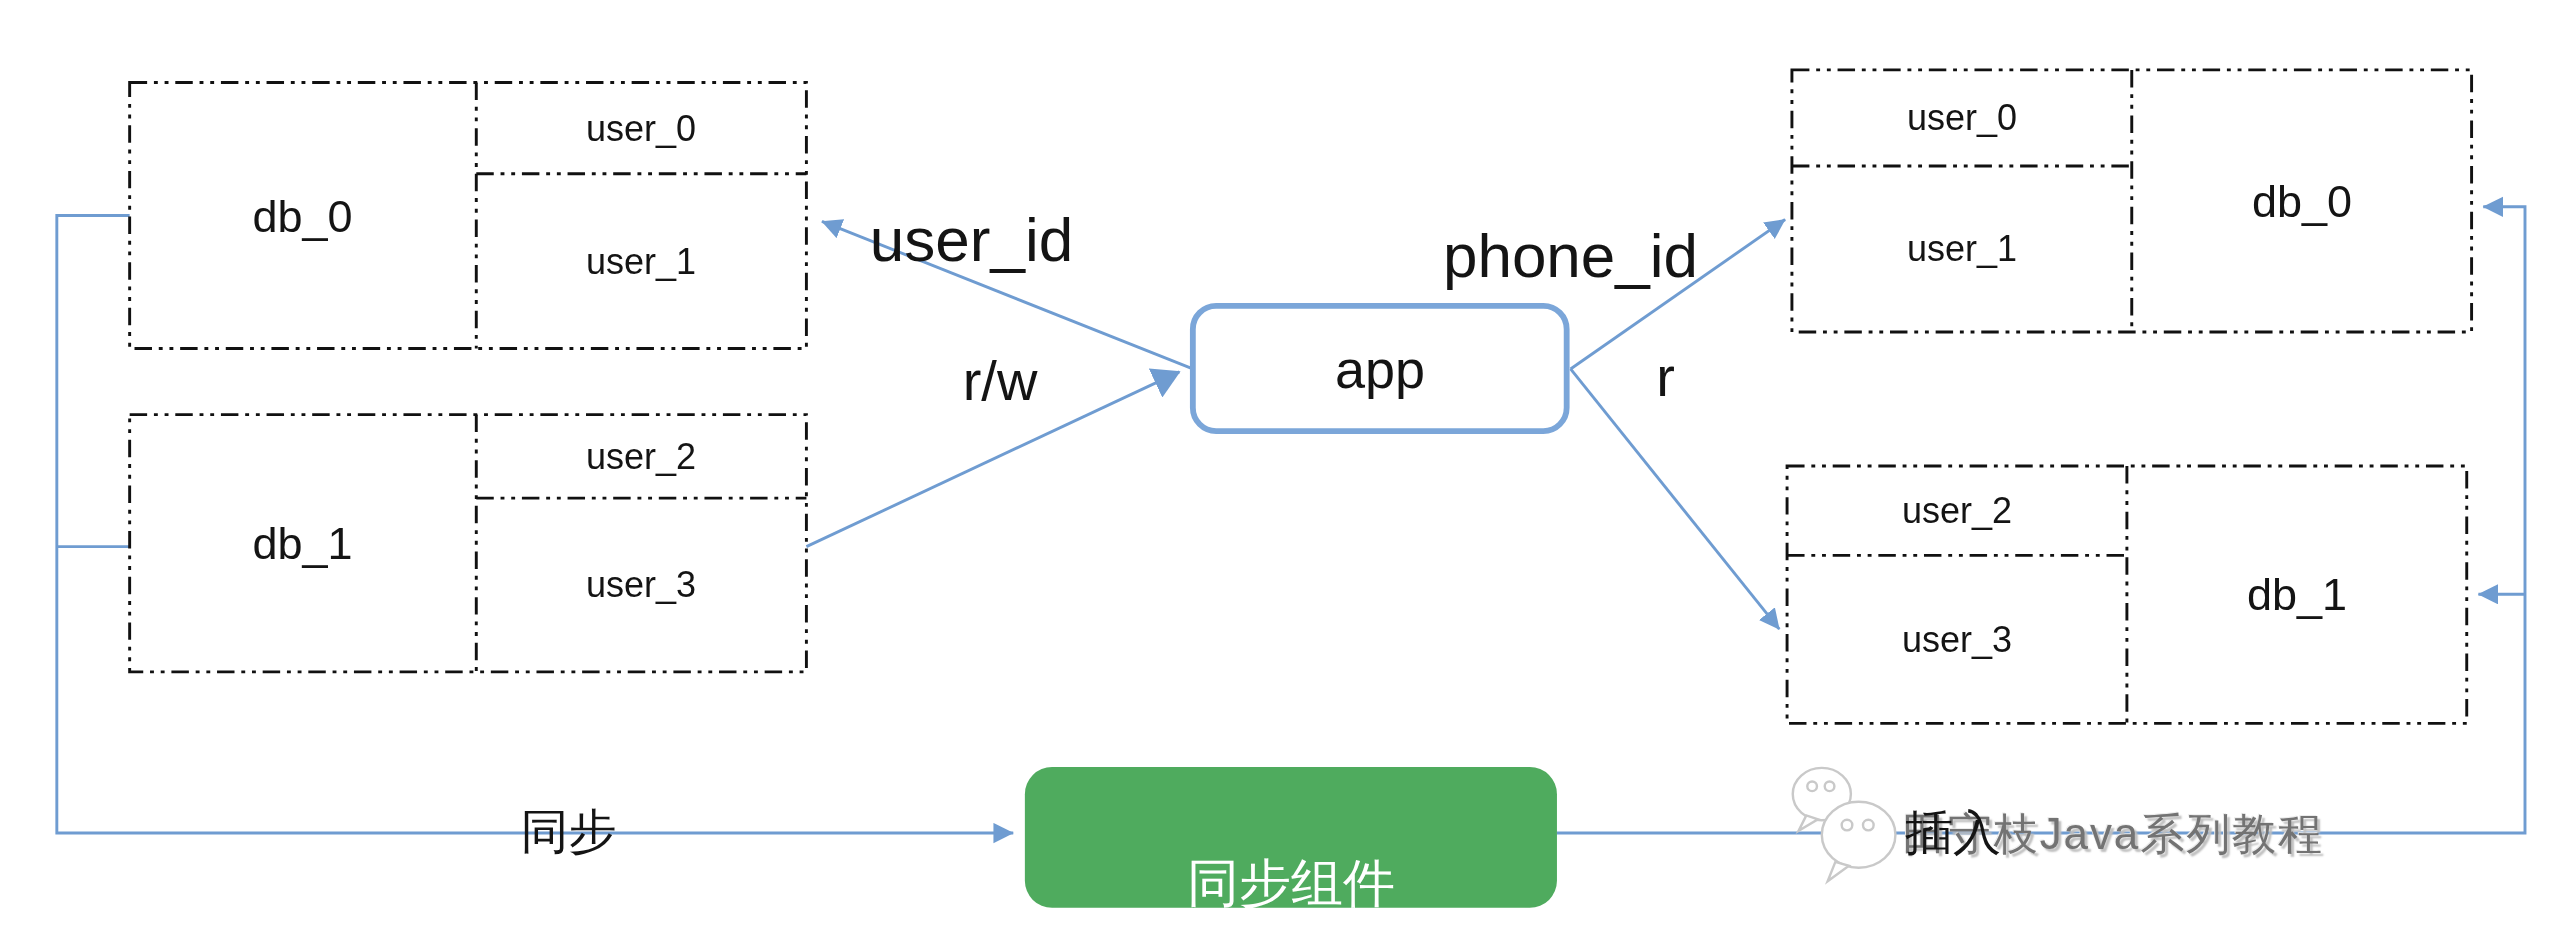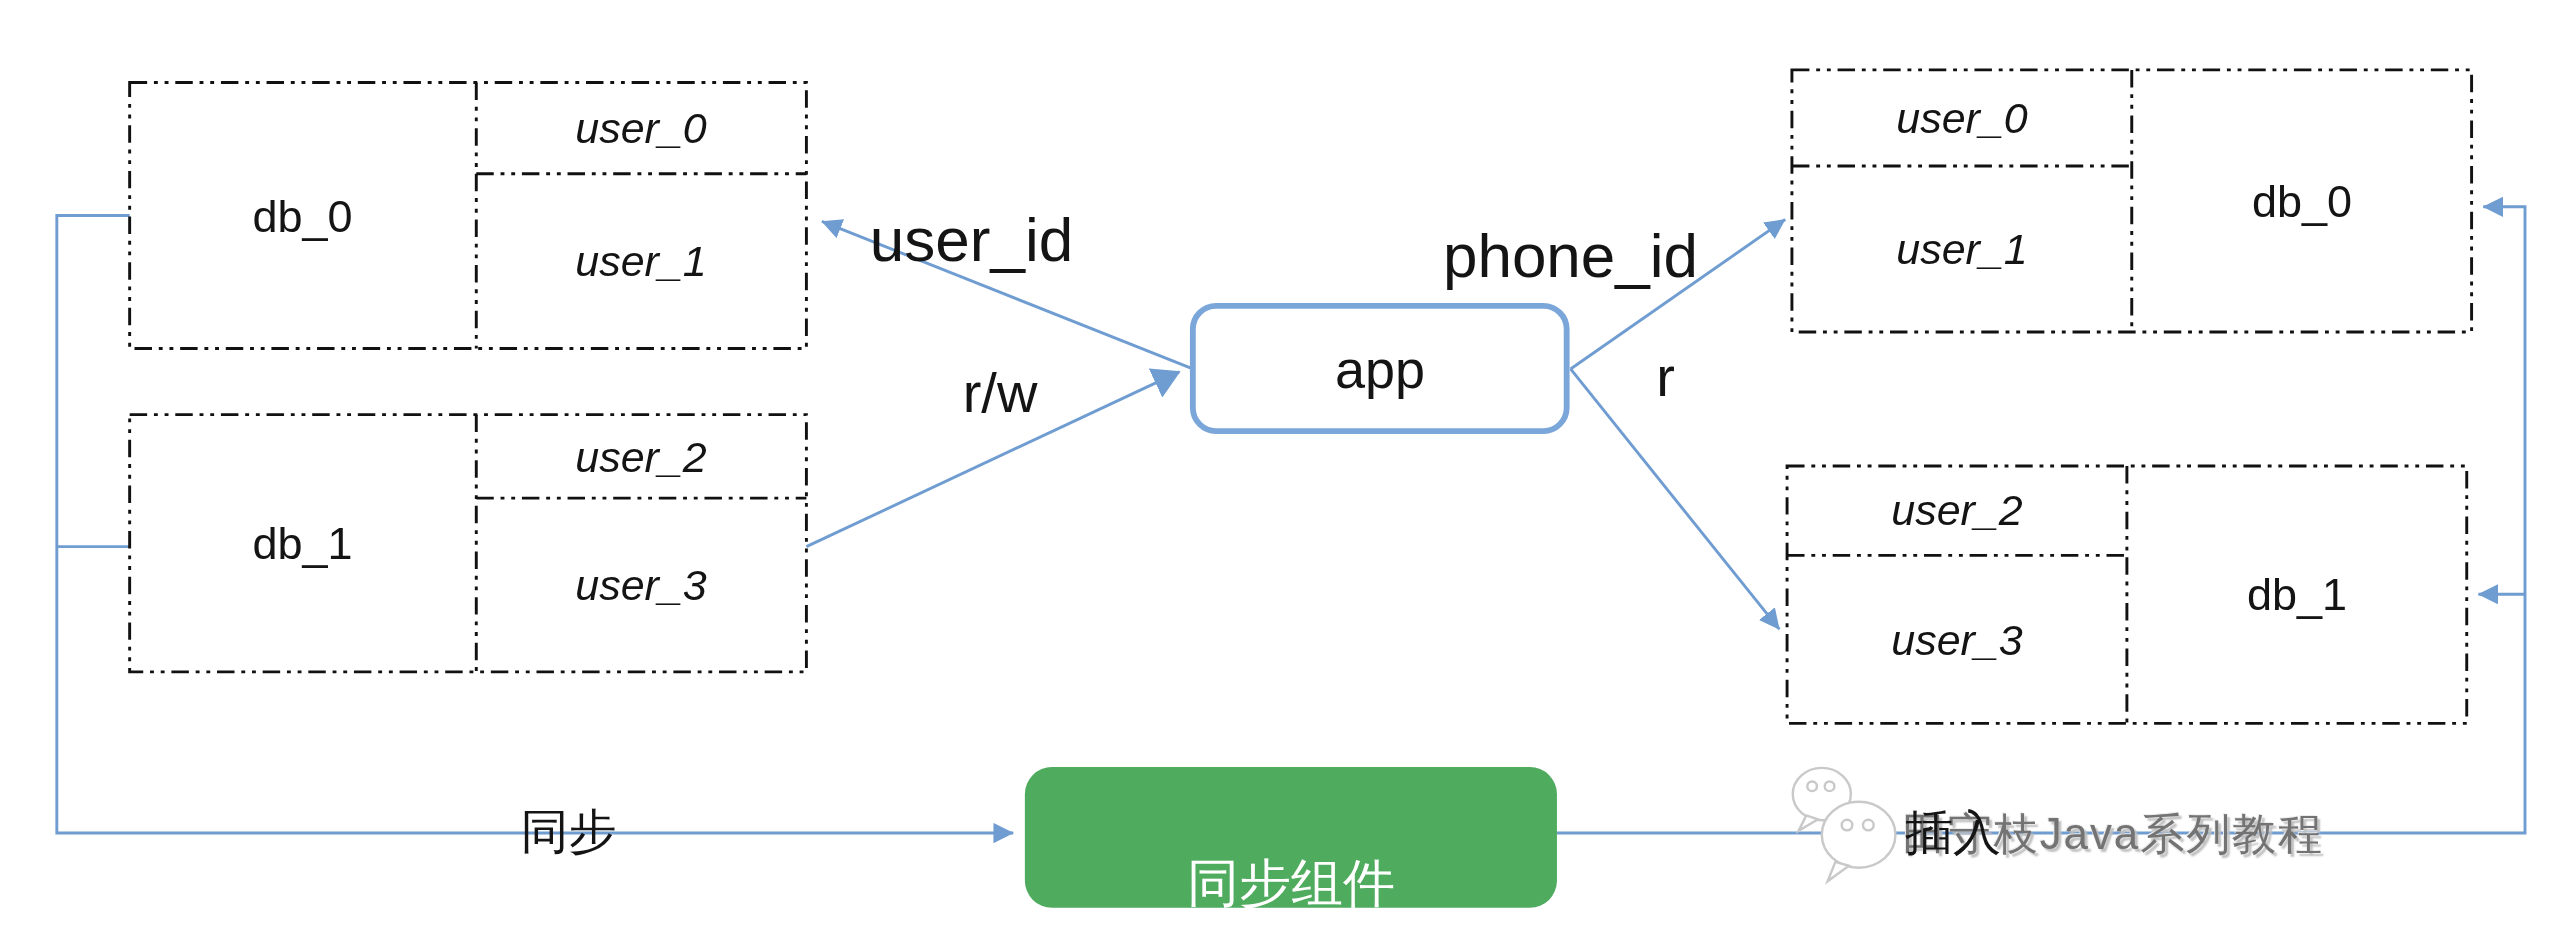--- a/index.html
+++ b/index.html
@@ -1,21 +1,21 @@
 <!DOCTYPE html>
 <html style="--connector-blue: #6f9cd1; --app-border-blue: #7ba6d9; --sync-green: #4fab5e; --box-border-black: #111111; --watermark-gray: #c9c9c9;"><head>
 <meta charset="utf-8">
 <style>
   html,body{margin:0;padding:0;background:#ffffff;}
   .stage{position:relative;width:2576px;height:936px;background:#ffffff;overflow:hidden;
          font-family:"Liberation Sans","DejaVu Sans",sans-serif;}
   svg.layer{position:absolute;left:0;top:0;width:2576px;height:936px;}
   .lbl{position:absolute;display:flex;align-items:center;justify-content:center;
        color:#141414;white-space:nowrap;line-height:1;}
-  .cell{font-size:43px;font-style:italic;}
+  .cell{font-size:36px;}
   .dbname{font-size:45px;}
   .app-lbl{font-size:54px;}
   .sync-lbl{font-size:52px;color:#ffffff;}
   .edge-big{font-size:62px;}
   .edge-mid{font-size:56px;}
   .edge-cjk{font-size:48px;}
   .watermark{font-size:44px;color:#737373;letter-spacing:1.9px;justify-content:flex-start;
              text-shadow:2.9px 2.9px 1.9px #bfbfbf, -1px -1px 0 #ececec;text-align:right;}
   .boxline{stroke:var(--box-border-black,#111);stroke-width:3;fill:none;
            stroke-dasharray:18 7 4 7 4 7;}
@@ -100,20 +100,20 @@
   <div class="lbl cell" style="left:1792px;top:166px;width:340px;height:166px;">user_1</div>
   <div class="lbl dbname" style="left:2132px;top:70px;width:340px;height:262px;">db_0</div>
   <div class="lbl cell" style="left:1787px;top:466px;width:340px;height:89px;">user_2</div>
   <div class="lbl cell" style="left:1787px;top:556px;width:340px;height:168px;">user_3</div>
   <div class="lbl dbname" style="left:2127px;top:466px;width:340px;height:257px;">db_1</div>
 
   <div class="lbl app-lbl" style="left:1193px;top:306px;width:374px;height:125px;">app</div>
   <div class="lbl sync-lbl" style="left:1025px;top:812px;width:532px;height:141px;">同步组件</div>
 
   <div class="lbl edge-big" style="left:826px;top:206px;width:291px;height:68px;">user_id</div>
-  <div class="lbl edge-mid" style="left:903px;top:358px;width:194px;height:70px;">r/w</div>
+  <div class="lbl edge-mid" style="left:903px;top:346px;width:194px;height:70px;">r/w</div>
   <div class="lbl edge-big" style="left:1420px;top:222px;width:301px;height:68px;">phone_id</div>
   <div class="lbl edge-mid" style="left:1612px;top:342px;width:107px;height:70px;">r</div>
   <div class="lbl edge-cjk" style="left:452px;top:798px;width:233px;height:68px;">同步</div>
   <div class="lbl edge-cjk" style="left:1834px;top:798px;width:238px;height:70px;">插入</div>
 
 </div>
 
 
 </body></html>

